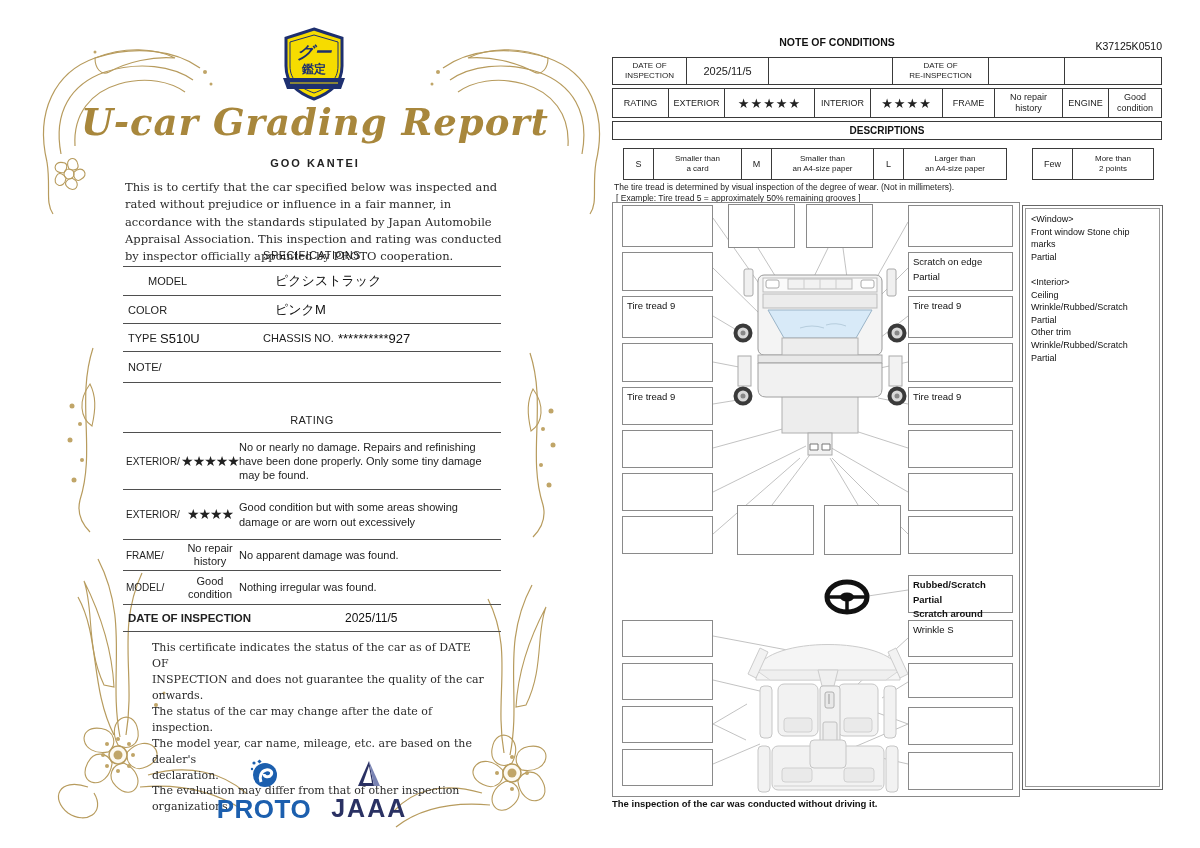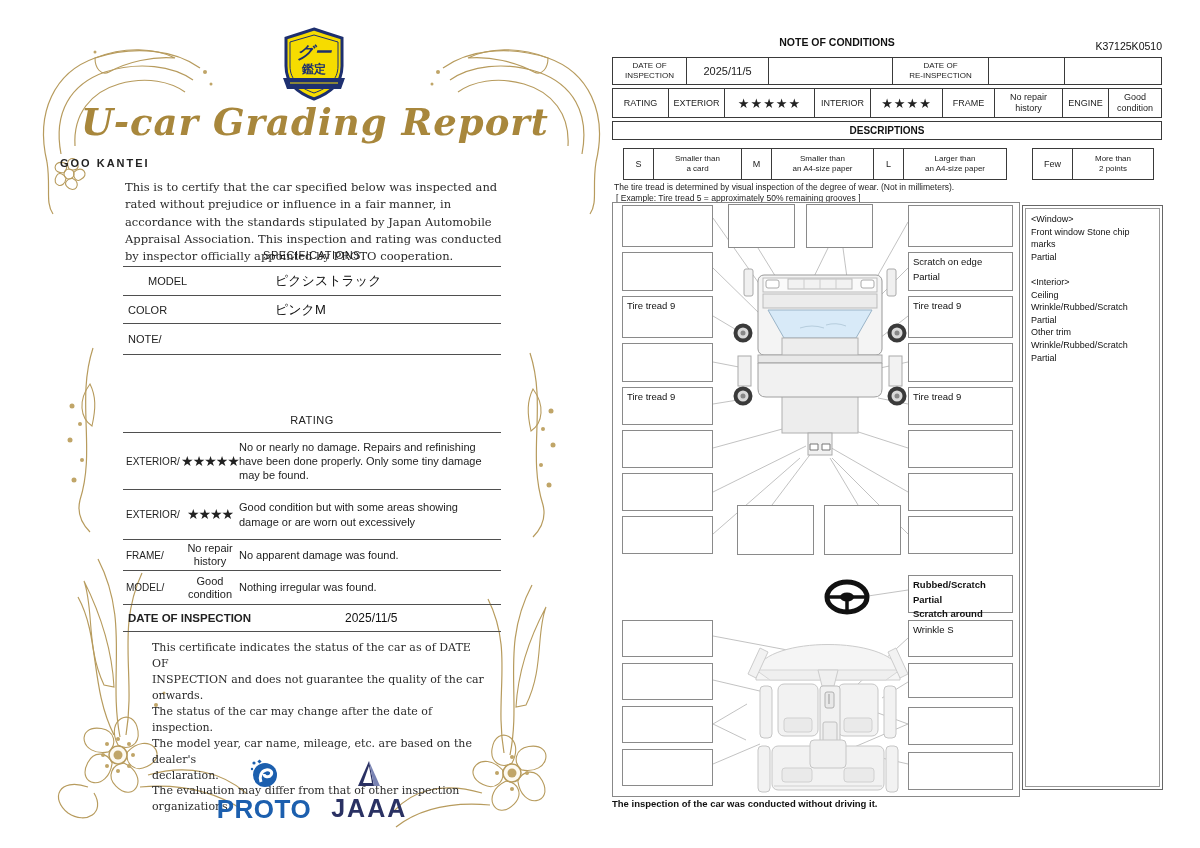--- a/index.html
+++ b/index.html
@@ -3,21 +3,21 @@
 <meta charset="utf-8">
 <style>
   html,body{margin:0;padding:0;background:#fff;}
   #canvas{position:relative;width:1200px;height:848px;background:#ffffff;overflow:hidden;
           font-family:"Liberation Sans","DejaVu Sans",sans-serif;color:#222;}
   .abs{position:absolute;}
   
   .cert-title{left:60px;top:100px;width:510px;text-align:center;
     font-family:"DejaVu Serif","Liberation Serif",serif;font-style:italic;font-weight:bold;
     font-size:37px;color:#a8873c;letter-spacing:1px;}
-  .cert-subtitle{left:60px;top:157px;width:510px;font-size:11px;
+  .cert-subtitle{left:60px;top:157px;width:510px;text-align:center;font-size:11px;
     font-weight:bold;letter-spacing:2px;color:#222;}
   .cert-intro{left:125px;top:179px;width:392px;margin:0;
     font-family:"DejaVu Serif","Liberation Serif",serif;font-size:11.5px;line-height:1.5;color:#2b2b2b;}
   .sec-heading{width:378px;left:123px;text-align:center;font-size:11px;color:#222;letter-spacing:.5px;}
   .spec-table,.rating-table{left:123px;width:378px;border-top:1px solid #4f4f4f;}
   .spec-row,.rating-row{position:relative;border-bottom:1px solid #4f4f4f;}
   .sl{position:absolute;top:50%;transform:translateY(-50%);font-size:11px;color:#222;white-space:nowrap;text-align:right;}
   .sv{position:absolute;top:50%;transform:translateY(-50%);font-size:13px;color:#111;white-space:nowrap;}
   .rating-row{display:flex;align-items:center;}
   .r-label{width:55px;font-size:10px;padding-left:3px;color:#222;flex:none;}
@@ -182,20 +182,26 @@
 
   <div class="abs spec-table" style="top:266px">
     <div class="spec-row" style="height:28px">
       <span class="sl" style="left:25px">MODEL</span>
       <span class="sv" style="left:152px">ピクシストラック</span>
     </div>
     <div class="spec-row" style="height:27px">
       <span class="sl" style="left:5px">COLOR</span>
       <span class="sv" style="left:152px">ピンクM</span>
     </div>
+    <div class="spec-row" style="height:27px">
+      <span class="sl" style="left:5px">TYPE</span>
+      <span class="sv" style="left:37px">S510U</span>
+      <span class="sl" style="left:140px">CHASSIS NO.</span>
+      <span class="sv" style="left:215px">**********927</span>
+    </div>
     <div class="spec-row" style="height:30px">
       <span class="sl" style="left:5px">NOTE/</span>
     </div>
   </div>
 
   <div class="abs sec-heading" style="top:414px">RATING</div>
 
   <div class="abs rating-table" style="top:432px">
     <div class="rating-row" style="height:56px">
       <span class="r-label">EXTERIOR/</span>

